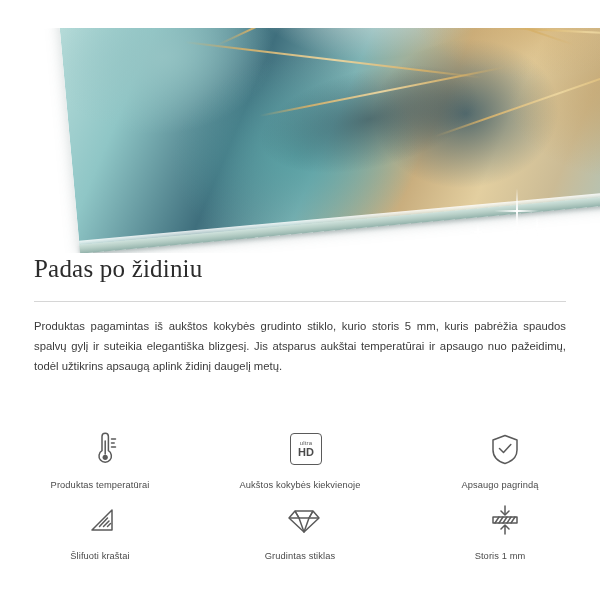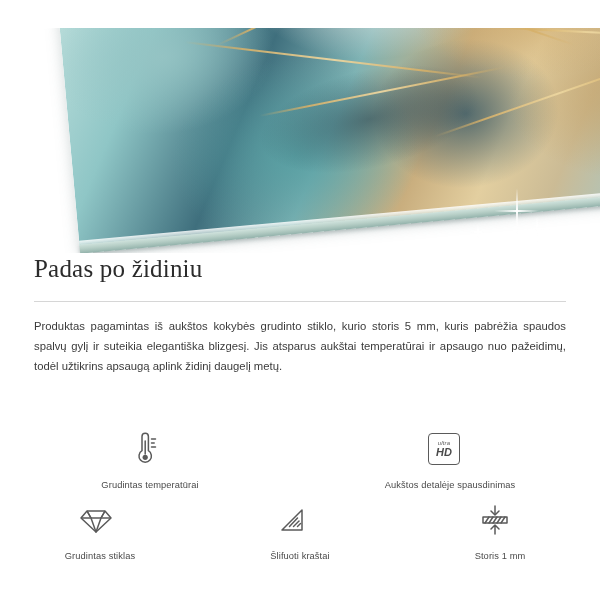--- a/index.html
+++ b/index.html
@@ -182,22 +182,21 @@
     display: flex;
     flex-direction: column;
     align-items: center;
     padding-top: 8px;
   }
   .feature-icon {
     width: 44px;
     height: 44px;
     display: flex;
     align-items: center;
-    justify-content: flex-start;
-    font-style: italic;
+    justify-content: flex-end;
   }
   .feature-label {
     margin-top: 9px;
     font-size: 9.3px;
     color: #4a4a4a;
     text-align: center;
     letter-spacing: 0.1px;
   }
   .ultrahd-box {
     width: 30px;
@@ -262,60 +261,69 @@
         <div class="feature-icon">
           <svg width="34" height="38" viewBox="0 0 34 38" fill="none" stroke="#5a5a5a" stroke-width="1.5" stroke-linecap="round">
             <path d="M14 6.5a3.2 3.2 0 0 1 6.4 0v14.2a6.2 6.2 0 1 1-6.4 0z"></path>
             <line x1="17.2" y1="11" x2="17.2" y2="24"></line>
             <circle cx="17.2" cy="27.3" r="2.6" fill="#5a5a5a" stroke="none"></circle>
             <line x1="23.5" y1="9" x2="27.5" y2="9"></line>
             <line x1="23.5" y1="13" x2="26.2" y2="13"></line>
             <line x1="23.5" y1="17" x2="27.5" y2="17"></line>
           </svg>
         </div>
-        <div class="feature-label">Grudintas temperatūrai</div>
+        <div class="feature-label">Produktas temperatūrai</div>
       </div>
 
       <div class="feature">
         <div class="feature-icon">
           <div class="ultrahd-box">
             <span class="ultrahd-top">ultra</span>
             <span class="ultrahd-bottom">HD</span>
           </div>
         </div>
-        <div class="feature-label">Aukštos detalėje spausdinimas</div>
-      </div>
-
+        <div class="feature-label">Aukštos kokybės kiekvienoje</div>
+      </div>
+
+      <div class="feature">
+        <div class="feature-icon">
+          <svg width="34" height="38" viewBox="0 0 34 38" fill="none" stroke="#5a5a5a" stroke-width="1.5" stroke-linecap="round" stroke-linejoin="round">
+            <path d="M17 5.5 L29 10 V20 C29 27 23.5 31.5 17 33.5 C10.5 31.5 5 27 5 20 V10 Z"></path>
+            <path d="M11.5 18.5 L15.5 22.5 L22.8 14.5"></path>
+          </svg>
+        </div>
+        <div class="feature-label">Apsaugo pagrindą</div>
+      </div>
 
     </div>
 
     <div class="feature-row">
+
+      <div class="feature">
+        <div class="feature-icon">
+          <svg width="34" height="32" viewBox="0 0 34 32" fill="none" stroke="#5a5a5a" stroke-width="1.5" stroke-linecap="round" stroke-linejoin="round">
+            <path d="M4 26 L24 26 L24 6 Z"></path>
+            <line x1="11.5" y1="22.5" x2="19.5" y2="14"></line>
+            <line x1="15.5" y1="22.5" x2="21" y2="17"></line>
+            <line x1="19.5" y1="22.5" x2="22.5" y2="19.5"></line>
+          </svg>
+        </div>
+        <div class="feature-label">Šlifuoti kraštai</div>
+      </div>
 
       <div class="feature">
         <div class="feature-icon">
           <svg width="36" height="34" viewBox="0 0 36 34" fill="none" stroke="#5a5a5a" stroke-width="1.5" stroke-linejoin="round">
             <path d="M9 8 H27 L33 15 L18 29 L3 15 Z"></path>
             <path d="M3 15 H33"></path>
             <path d="M9 8 L13 15 L18 29 L23 15 L27 8"></path>
             <path d="M13 15 L9 8 M23 15 L27 8"></path>
           </svg>
         </div>
         <div class="feature-label">Grudintas stiklas</div>
-      </div>
-
-      <div class="feature">
-        <div class="feature-icon">
-          <svg width="34" height="32" viewBox="0 0 34 32" fill="none" stroke="#5a5a5a" stroke-width="1.5" stroke-linecap="round" stroke-linejoin="round">
-            <path d="M4 26 L24 26 L24 6 Z"></path>
-            <line x1="11.5" y1="22.5" x2="19.5" y2="14"></line>
-            <line x1="15.5" y1="22.5" x2="21" y2="17"></line>
-            <line x1="19.5" y1="22.5" x2="22.5" y2="19.5"></line>
-          </svg>
-        </div>
-        <div class="feature-label">Šlifuoti kraštai</div>
       </div>
 
       <div class="feature">
         <div class="feature-icon">
           <svg width="34" height="34" viewBox="0 0 34 34" fill="none" stroke="#5a5a5a" stroke-width="1.5" stroke-linecap="round" stroke-linejoin="round">
             <line x1="17" y1="3" x2="17" y2="11"></line>
             <path d="M13 8 L17 12 L21 8"></path>
             <rect x="5" y="14" width="24" height="6"></rect>
             <path d="M7 20 L11 14 M11 20 L15 14 M15 20 L19 14 M19 20 L23 14 M23 20 L27 14"></path>
             <line x1="17" y1="31" x2="17" y2="23"></line>

